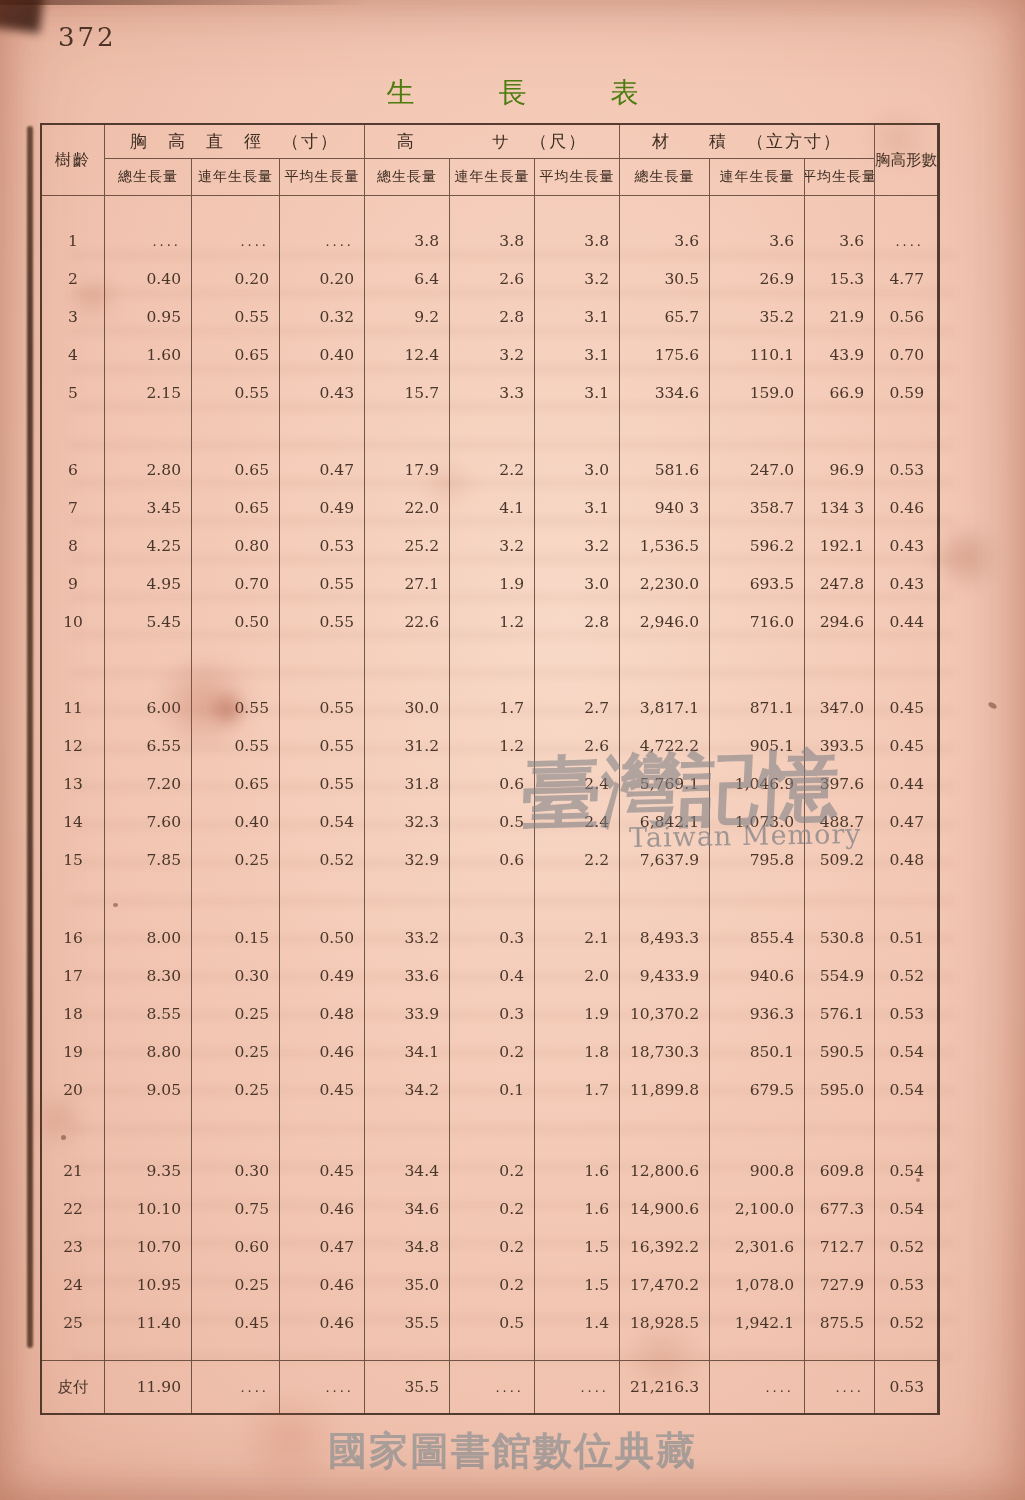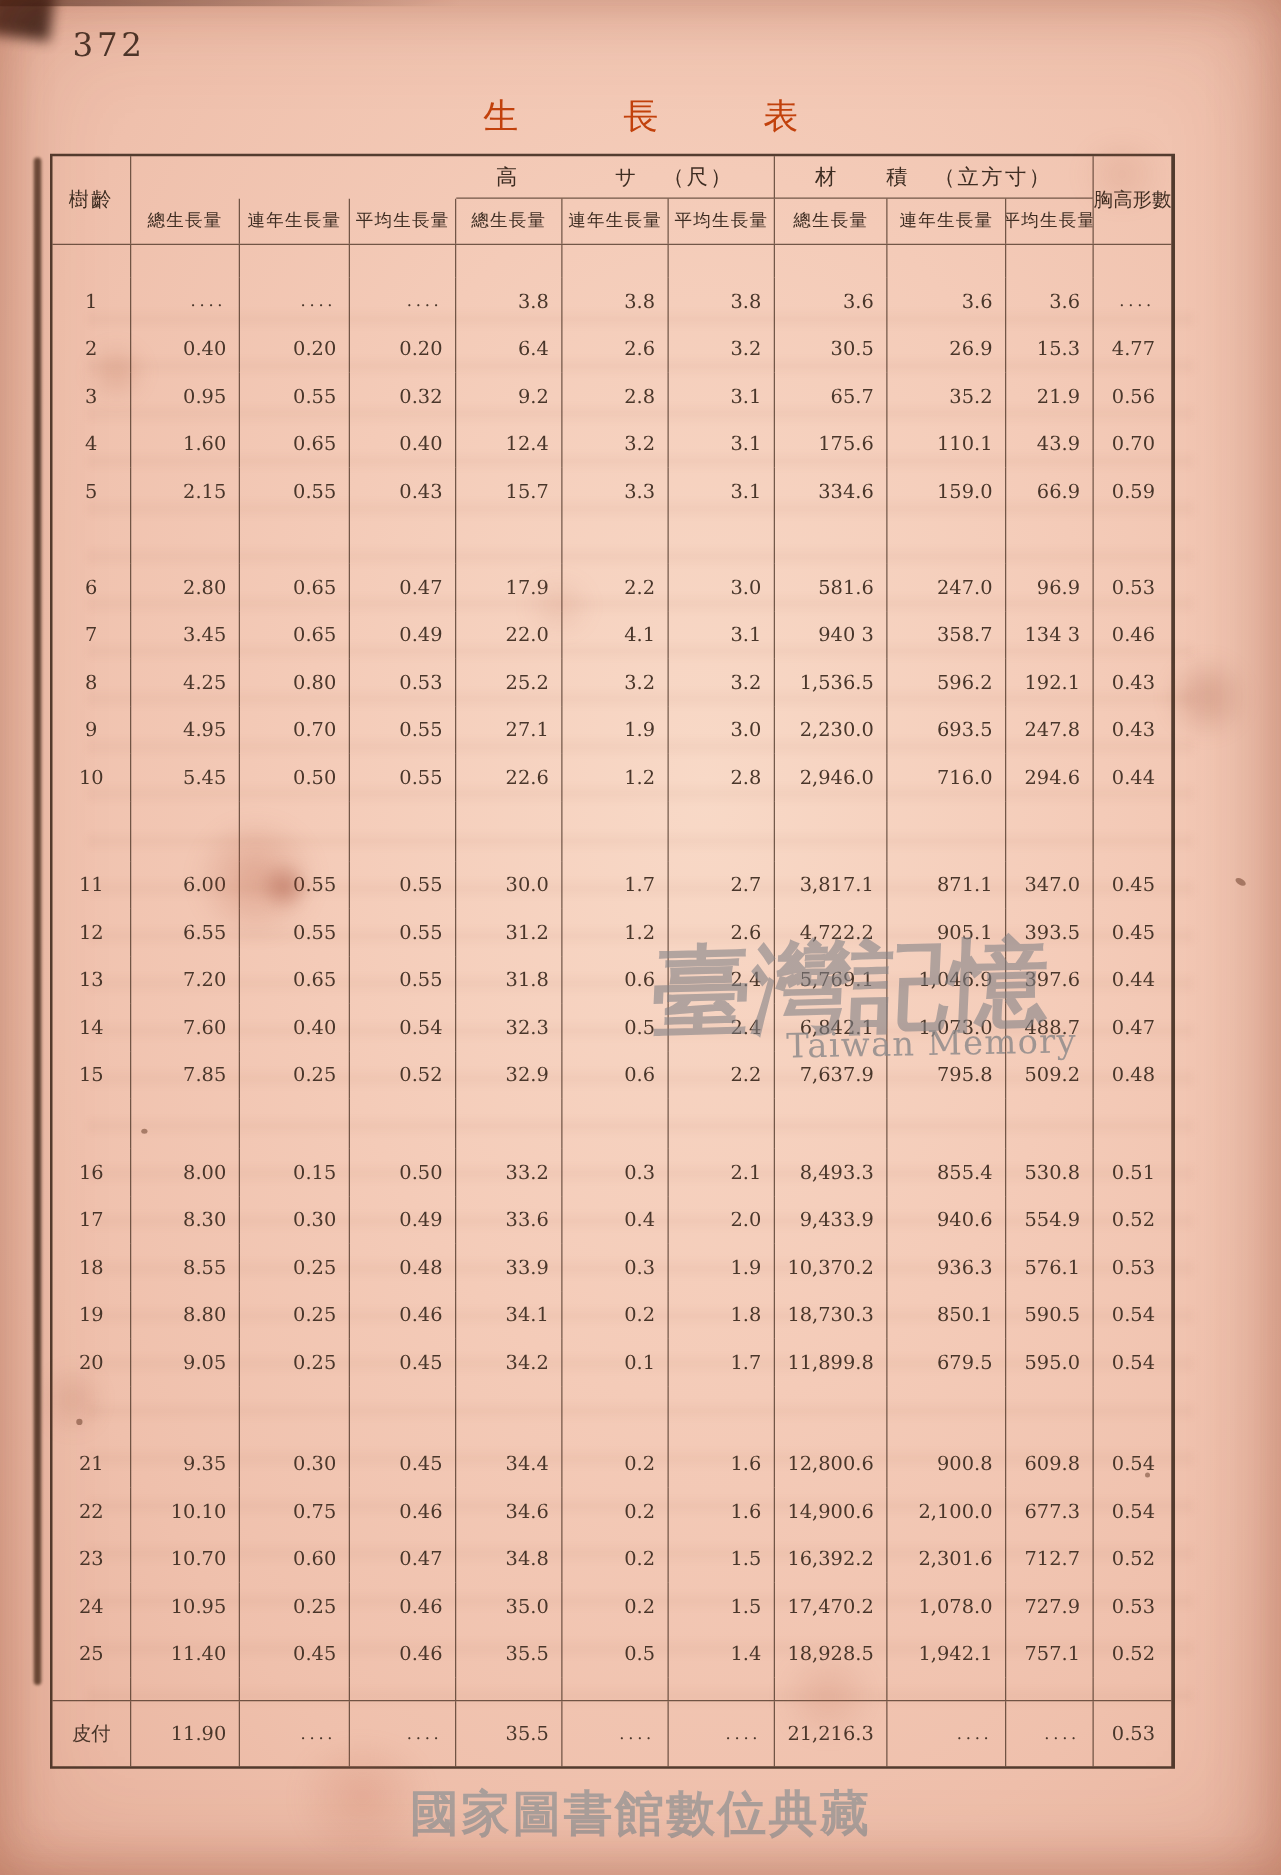--- a/index.html
+++ b/index.html
@@ -19,21 +19,21 @@
     box-shadow:inset 0 0 90px rgba(140,60,35,.20), inset -18px 0 45px rgba(150,70,45,.16), inset 14px 0 34px rgba(150,70,45,.12), inset 0 -10px 30px rgba(150,70,45,.10);}
   .corner-mark{position:absolute;left:-10px;top:-12px;width:52px;height:42px;background:#38211575;
     background:#38211a;filter:blur(5px);transform:rotate(7deg);z-index:5;opacity:.9;}
   .top-edge{position:absolute;top:0;left:0;width:60%;height:5px;z-index:5;
     background:linear-gradient(to right, rgba(40,20,12,.55), rgba(40,20,12,0) 60%);}
   .binding-strip{position:absolute;left:27px;top:126px;width:6px;height:1222px;z-index:4;border-radius:3px;
     background:linear-gradient(to bottom,#583b2c,#3f2a1f 18%,#4e3526 45%,#3d291e 72%,#553929);
     filter:blur(1.1px);opacity:.88;}
 
   .page-number{position:absolute;left:58px;top:22px;font-size:26px;color:#4b352a;letter-spacing:3px;z-index:3;}
-  .page-title{position:absolute;left:0;top:74px;width:100%;text-align:center;font-size:28px;color:#c2410c;z-index:3;}
+  .page-title{position:absolute;left:0;top:74px;width:100%;text-align:center;font-size:28px;color:#4d7c0f;z-index:3;}
 
   .growth-table{position:absolute;left:40px;top:123px;width:900px;height:1292px;box-sizing:border-box;
     border:2.2px solid rgba(55,37,25,.85);border-right-width:3.2px;z-index:2;}
 
   .thead{display:grid;grid-template-columns:63px 87px 88px 85px 85px 85px 85px 90px 95px 70px 1fr;
     grid-template-rows:34px 36px;border-bottom:1.6px solid var(--line);color:var(--ink);}
   .h-age{grid-row:1/3;grid-column:1;display:flex;align-items:center;justify-content:center;
     font-size:16px;letter-spacing:2px;border-right:1px solid var(--line);}
   .h-group{display:flex;align-items:center;justify-content:center;font-size:17px;letter-spacing:2px;
     border-bottom:1px solid var(--line);border-right:1px solid var(--line);white-space:nowrap;overflow:hidden;}
@@ -84,20 +84,21 @@
 <body>
 
 <div class="ghost"></div>
 
 <div class="page-number">372</div>
 <div class="page-title">生　　　長　　　表</div>
 
 <div class="growth-table">
   <div class="thead">
     <div class="h-age">樹齡</div>
+    <div class="h-group hg1">胸　高　直　徑　（寸）</div>
     <div class="h-group hg2">高　　　　サ　（尺）</div>
     <div class="h-group hg3">材　　積　（立方寸）</div>
     <div class="h-form">胸高形數</div>
 
     <div class="h-sub" style="grid-column:2">總生長量</div>
     <div class="h-sub" style="grid-column:3">連年生長量</div>
     <div class="h-sub" style="grid-column:4">平均生長量</div>
     <div class="h-sub" style="grid-column:5">總生長量</div>
     <div class="h-sub" style="grid-column:6">連年生長量</div>
     <div class="h-sub" style="grid-column:7">平均生長量</div>
@@ -486,21 +487,21 @@
       <div class="trow">
         <div class="cell c-age">25</div>
         <div class="cell c-num">11.40</div>
         <div class="cell c-num">0.45</div>
         <div class="cell c-num">0.46</div>
         <div class="cell c-num">35.5</div>
         <div class="cell c-num">0.5</div>
         <div class="cell c-num">1.4</div>
         <div class="cell c-num">18,928.5</div>
         <div class="cell c-num">1,942.1</div>
-        <div class="cell c-num">757.1</div>
+        <div class="cell c-num">875.5</div>
         <div class="cell c-num">0.52</div>
       </div>
       <div class="trow spacer" style="height: 18px;">
         <div class="cell"></div>
         <div class="cell"></div>
         <div class="cell"></div>
         <div class="cell"></div>
         <div class="cell"></div>
         <div class="cell"></div>
         <div class="cell"></div>

